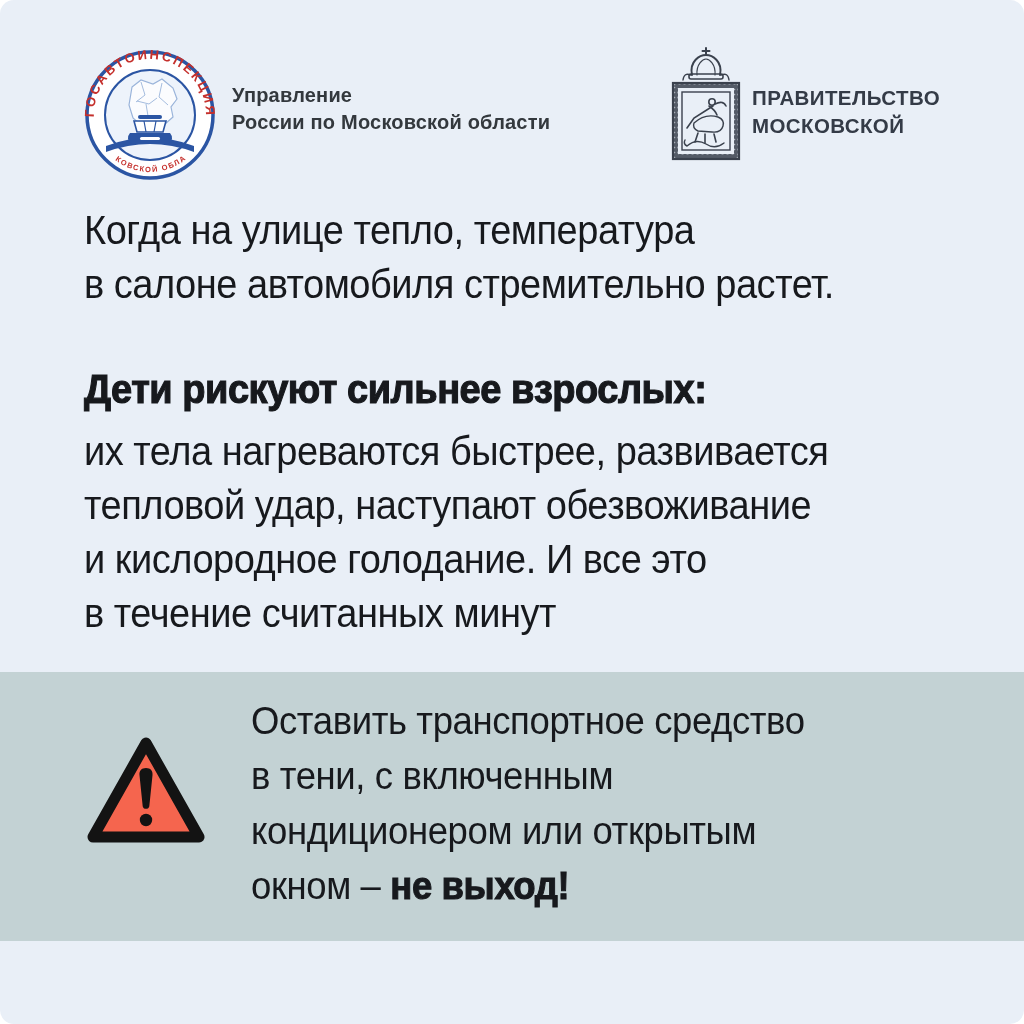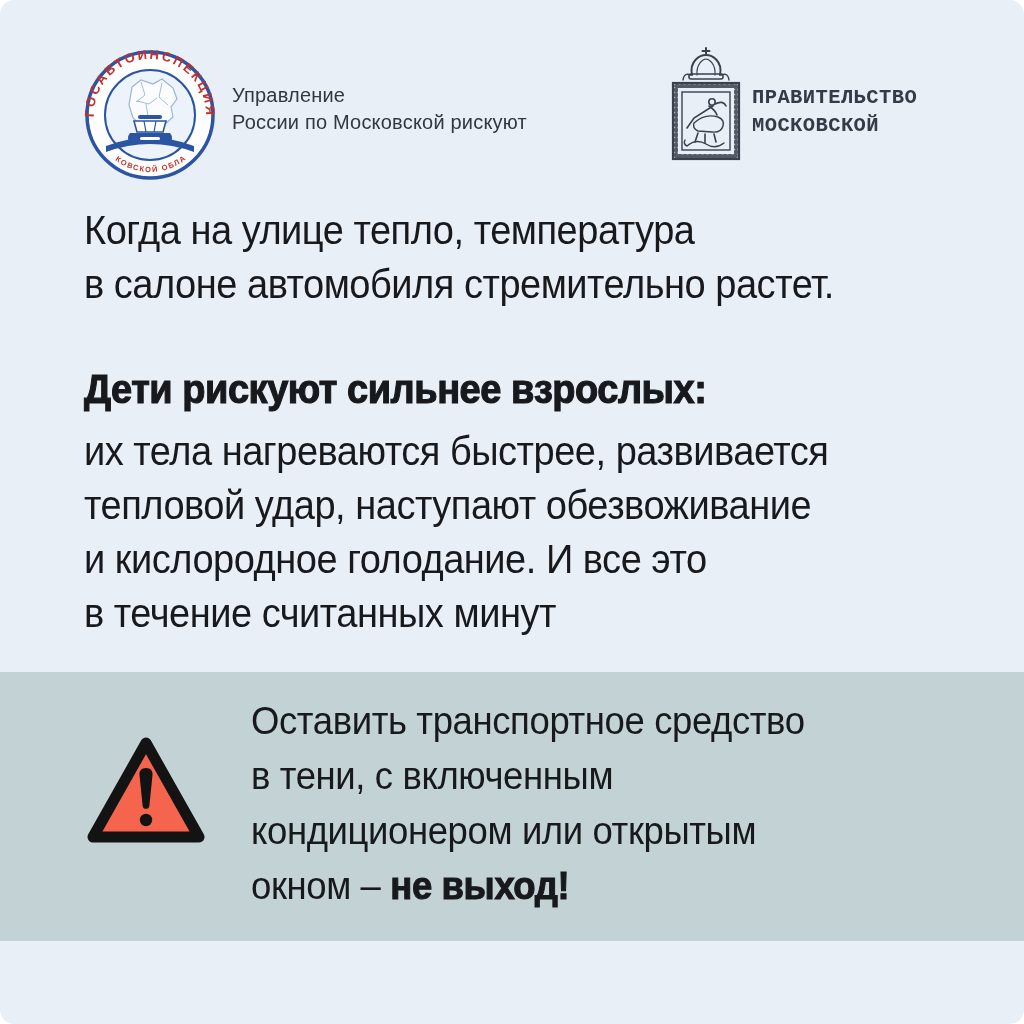--- a/index.html
+++ b/index.html
@@ -23,31 +23,31 @@
     left: 84px; top: 49px;
     width: 132px; height: 132px;
   }
   .gibdd-org {
     position: absolute;
     left: 232px; top: 82px;
     font-size: 20px;
     line-height: 27px;
     color: #33383D;
     letter-spacing: 0.2px;
-    font-weight: 400;
+    font-weight: 700;
   }
   .gov-emblem {
     position: absolute;
     left: 656px; top: 45px;
     width: 100px; height: 120px;
   }
   .gov-org {
     position: absolute;
     left: 752px; top: 84px;
-    font-family: Liberation Mono, monospace;
+    font-family: Liberation Sans, sans-serif;
     font-size: 20.5px;
     line-height: 28px;
     font-weight: 700;
     color: #343B47;
     letter-spacing: 0.4px;
   }
 
   
   .bigtext {
     position: absolute;
@@ -127,21 +127,21 @@
     <text font-size="13" font-weight="700" fill="#C5302C" letter-spacing="2.2" font-family="Liberation Sans, sans-serif">
       <textPath href="#arcTop" startOffset="50%" text-anchor="middle">ГОСАВТОИНСПЕКЦИЯ</textPath>
     </text>
     <text font-size="7.5" font-weight="700" fill="#C5302C" letter-spacing="1.4" font-family="Liberation Sans, sans-serif">
       <textPath href="#arcBottom" startOffset="50%" text-anchor="middle">МОСКОВСКОЙ ОБЛАСТИ</textPath>
     </text>
   </svg>
 
   <div class="gibdd-org">
     <div>Управление</div>
-    <div>России по Московской рискуют</div>
+    <div>России по Московской области</div>
   </div>
 
   <svg class="gov-emblem" viewBox="0 0 100 120" xmlns="http://www.w3.org/2000/svg">
     <g fill="none" stroke="#3A414D" stroke-width="2" stroke-linecap="round">
 
       <path d="M50,3 v6 M46.5,6 h7"></path>
       <path d="M36,30 C33,16 44,10 50,10 C56,10 67,16 64,30"></path>
       <path d="M41,30 C40,19 47,14 50,14 C53,14 60,19 59,30" stroke-width="1.2"></path>
       <rect x="33" y="29" width="34" height="5" rx="2" stroke-width="1.6"></rect>
       <path d="M35,30 q-7,-3 -8,5 M65,30 q7,-3 8,5" stroke-width="1.4"></path>

